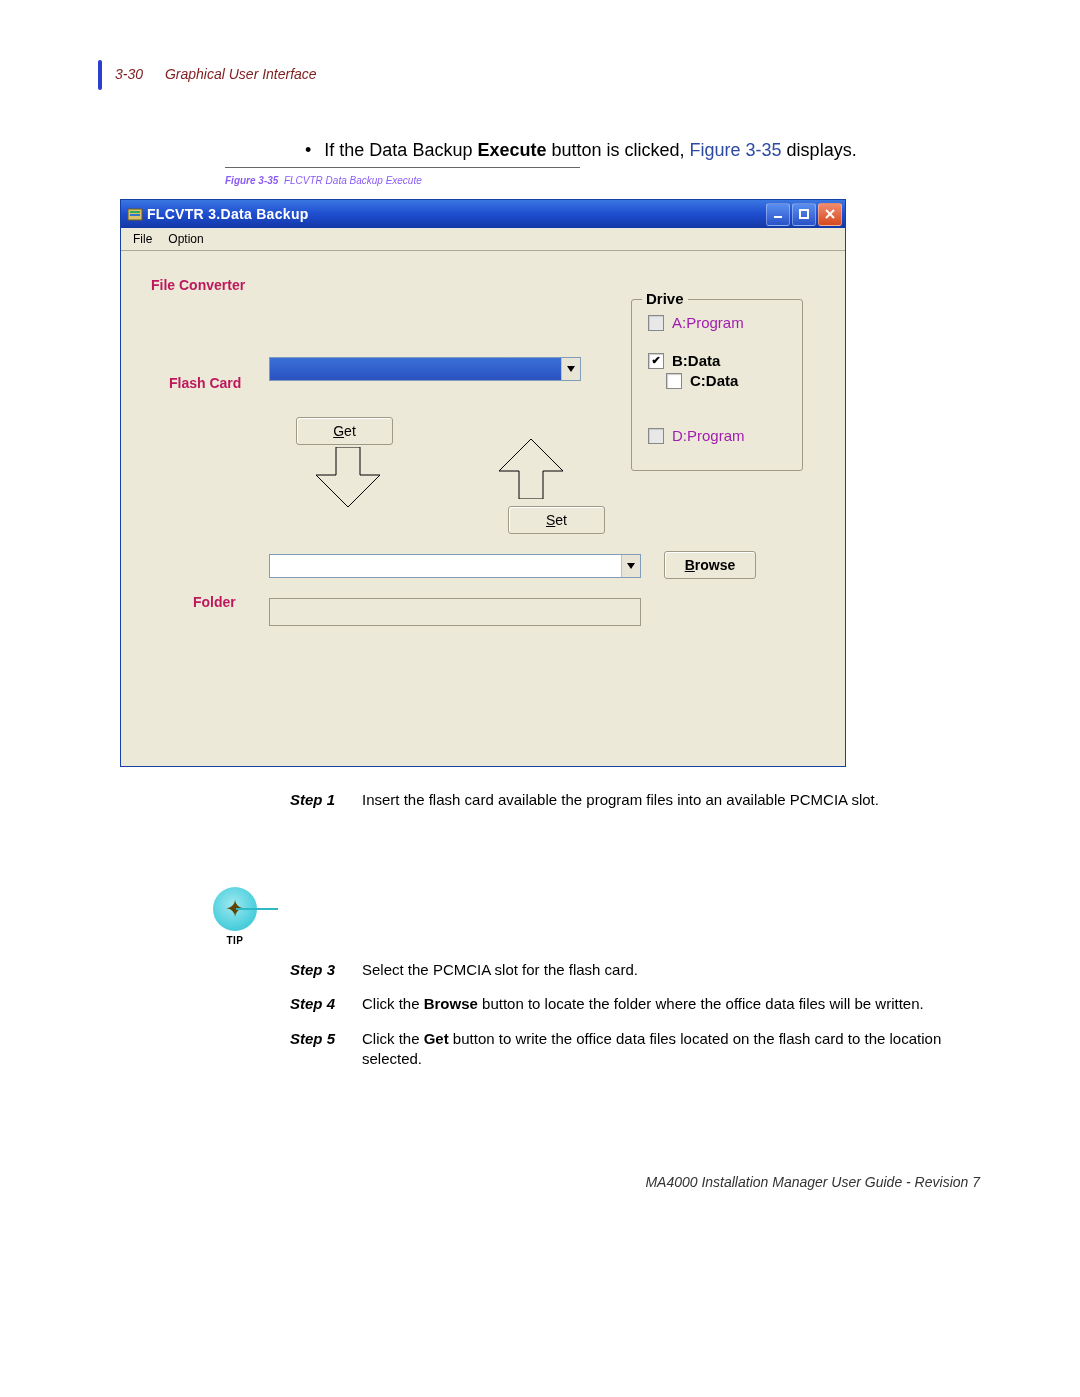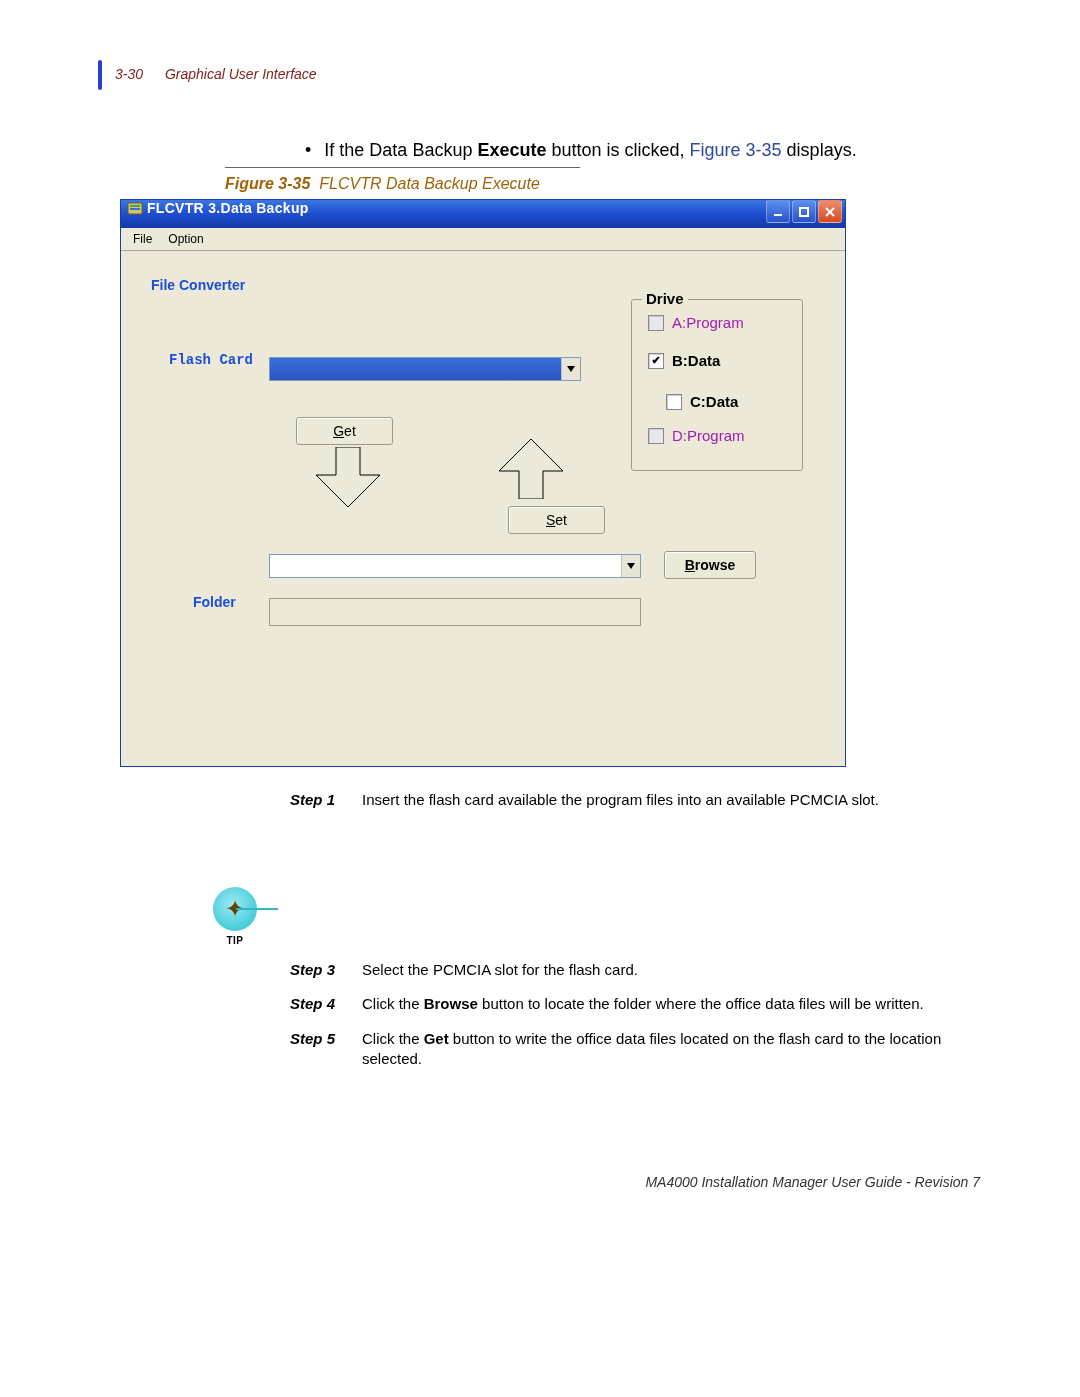--- a/index.html
+++ b/index.html
@@ -54,23 +54,23 @@
     left: 225px;
     top: 167px;
     width: 355px;
     height: 1px;
     background: #666;
   }
   .fig-caption {
     position: absolute;
     left: 225px;
     top: 175px;
-    font-size: 16px;
+    font-size: 10px;
     font-style: italic;
-    color: #a16207;
+    color: #8b5cf6;
   }
   .fig-caption .bold { font-weight: bold; }
   
   .win {
     position: absolute;
     left: 120px;
     top: 199px;
     width: 724px;
     height: 566px;
     border: 1px solid #1540a6;
@@ -78,20 +78,21 @@
     display: flex;
     flex-direction: column;
     font-family: Tahoma, Arial, sans-serif;
     font-size: 13px;
   }
   .titlebar {
     height: 28px;
     background: linear-gradient(to bottom, #3a77e2 0%, #1e4dcf 50%, #1338a6 100%);
     color: #fff;
     display: flex;
+    align-items: center;
     padding: 0 3px 0 6px;
   }
   .app-icon {
     width: 16px;
     height: 16px;
     margin-right: 4px;
     display: inline-block;
     flex-shrink: 0;
   }
   .title-text {
@@ -137,24 +138,24 @@
     padding: 2px 8px;
   }
   .win-body {
     flex: 1;
     position: relative;
   }
   .lbl {
     position: absolute;
     font-weight: bold;
     font-size: 14px;
-    color: #1d4ed8;
+    color: #be185d;
   }
   .lbl-fc { left: 30px; top: 26px; }
-  .lbl-flash { left: 48px; top: 101px; font-family: Liberation Mono, monospace; }
+  .lbl-flash { left: 48px; top: 124px; }
   .lbl-folder { left: 72px; top: 308px; margin-top: 35px; }
   .combo {
     position: absolute;
     height: 22px;
     border: 1px solid #7f9db9;
     background: #fff;
     display: flex;
   }
   .combo .inner {
     flex: 1;
@@ -247,21 +248,21 @@
     box-shadow: inset 1px 1px 1px #ccc;
     display: flex;
     align-items: center;
     justify-content: center;
     font-size: 11px;
     line-height: 1;
   }
   .drive-row.disabled .chk { background: #e8e8e8; }
   .dr-a { top: 14px; }
   .dr-b { top: 52px; }
-  .dr-c { top: 93px; padding-left: 18px; }
+  .dr-c { top: 72px; padding-left: 18px; }
   .dr-d { top: 127px; }
   
   .steps {
     position: absolute;
     left: 290px;
     top: 790px;
     width: 680px;
     font-size: 15px;
     line-height: 1.35;
   }

